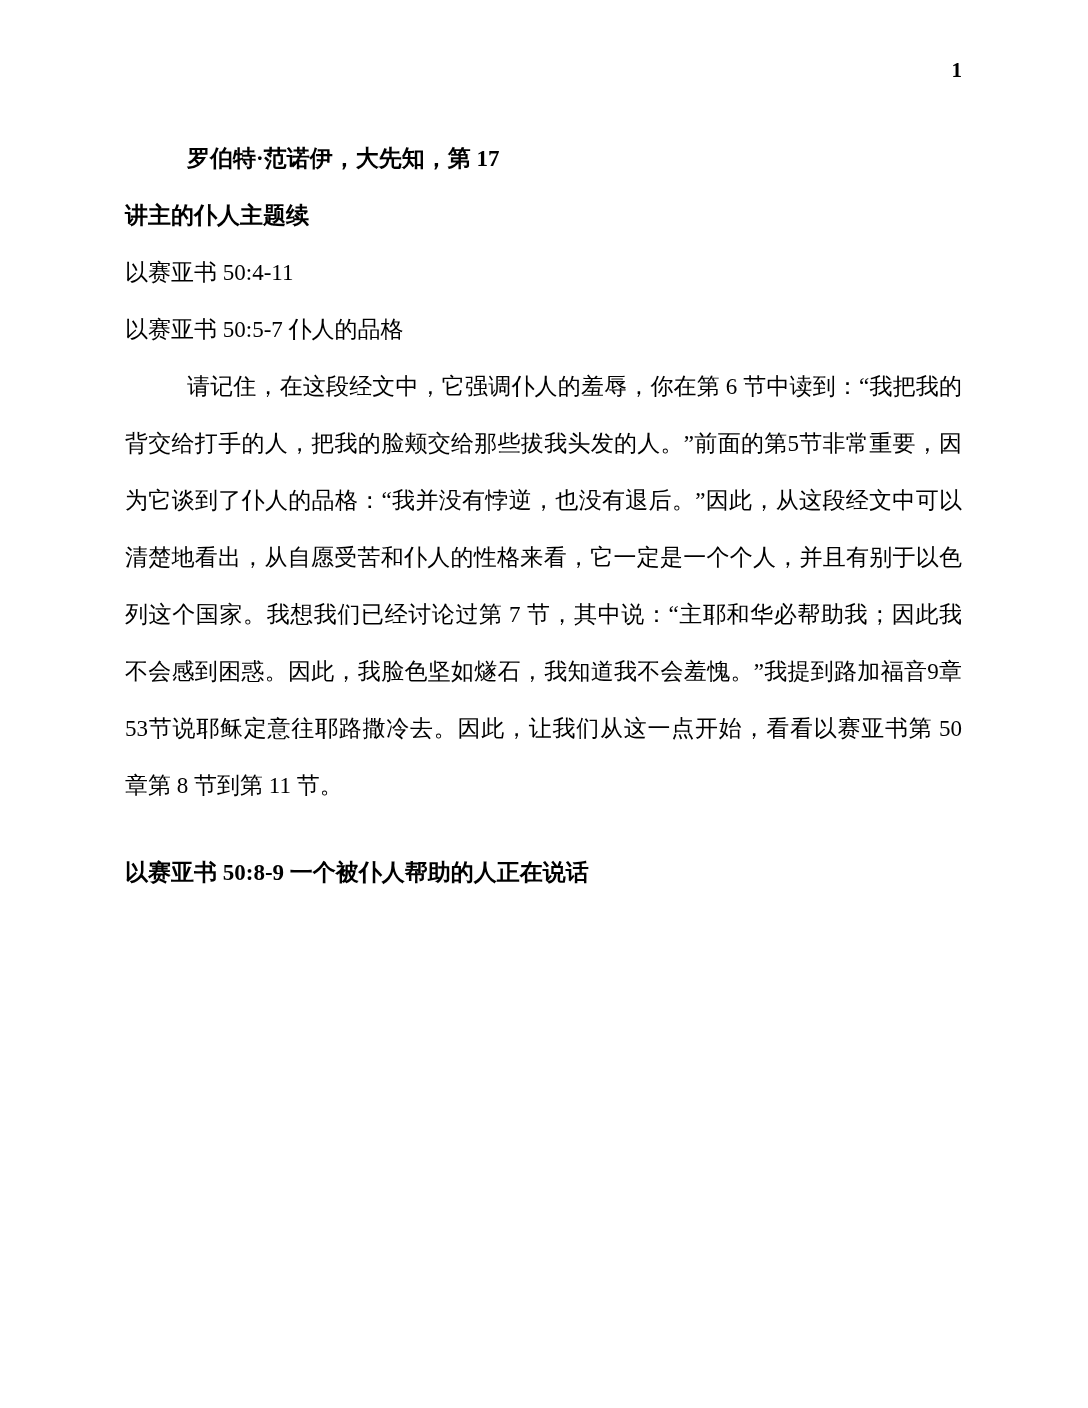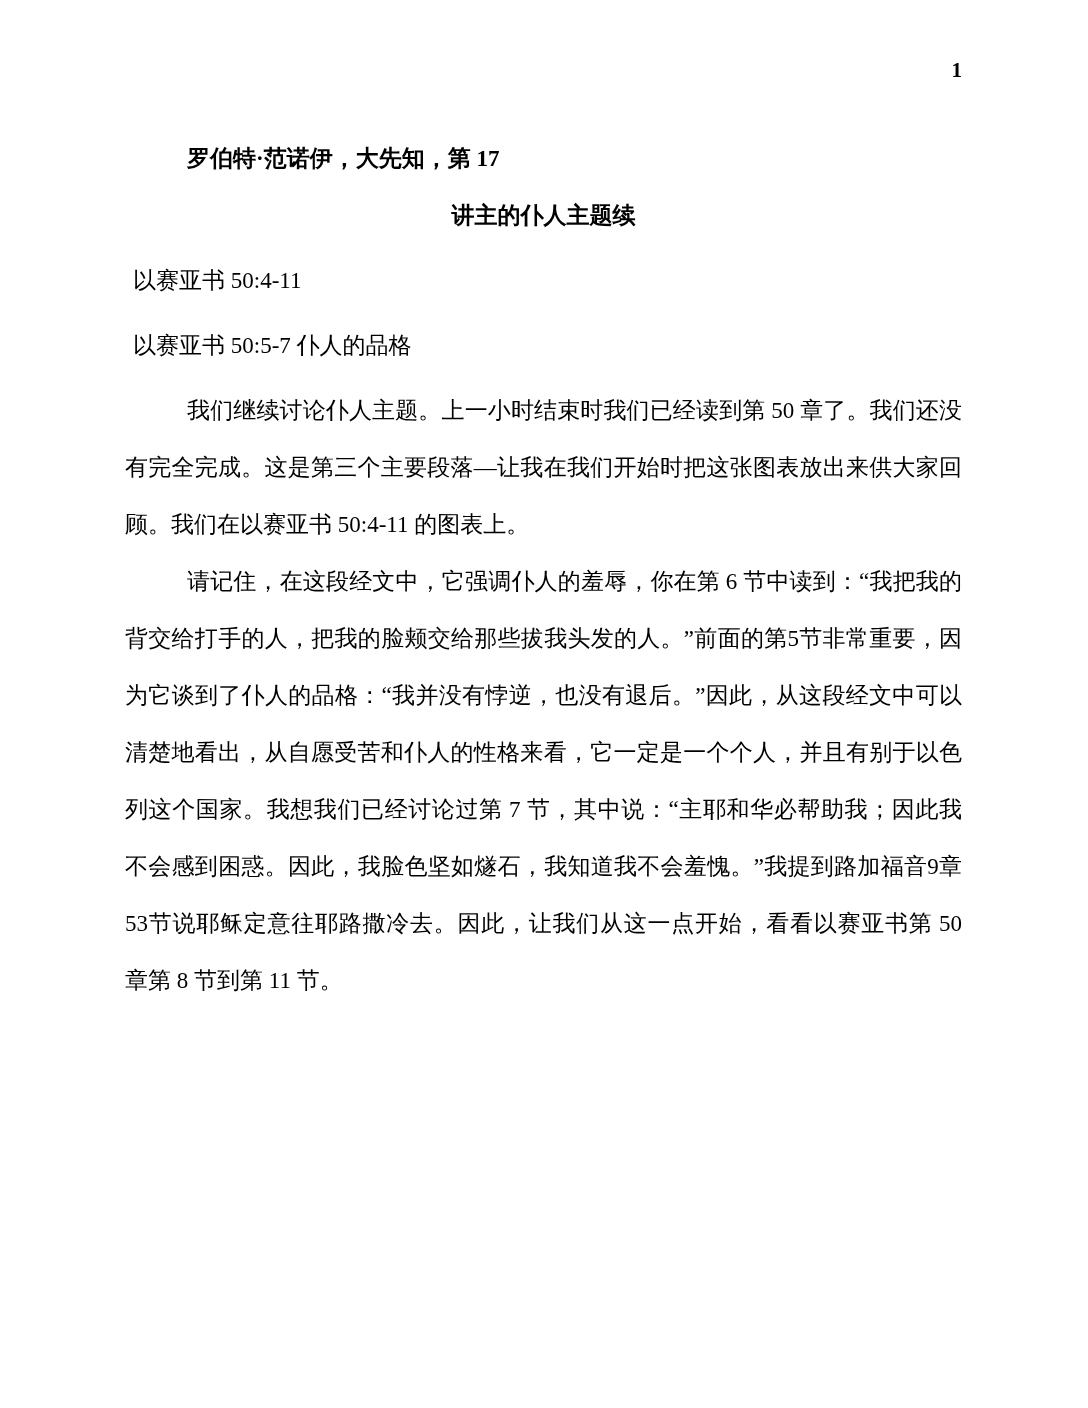--- a/index.html
+++ b/index.html
@@ -29,26 +29,25 @@
   .doc-title {
     font-weight: bold;
     text-indent: 62px;
     line-height: 57px;
     margin: 0;
   }
   .doc-subtitle {
     font-weight: bold;
     line-height: 57px;
     margin: 0;
-    text-align: center;
   }
   .ref-line {
     font-weight: normal;
     line-height: 57px;
-    margin: 8px;
+    margin: 0;
   }
   .body-para {
     text-align: justify;
     text-indent: 62px;
     line-height: 57px;
     margin: 0;
   }
   .section-heading-bold {
     font-weight: bold;
     line-height: 57px;
@@ -63,19 +62,19 @@
   <div class="page-number">1</div>
 
   <p class="doc-title">罗伯特·范诺伊，大先知，第 17</p>
 
   <p class="doc-subtitle">讲主的仆人主题续</p>
 
   <p class="ref-line">以赛亚书 50:4-11</p>
 
   <p class="ref-line">以赛亚书 50:5-7 仆人的品格</p>
 
-  <p class="body-para">我们继续讨论仆人主题。上一小时结束时我们已经读到第 50 章了。我们还没有完全完成。这是第三个主要段落—让我在我们开始时把这张图表放出来供大家回顾。我们在以赛亚书 50:4-11 的图表上。</p>
 
   <p class="body-para">请记住，在这段经文中，它强调仆人的羞辱，你在第 6 节中读到：“我把我的背交给打手的人，把我的脸颊交给那些拔我头发的人。”前面的第5节非常重要，因为它谈到了仆人的品格：“我并没有悖逆，也没有退后。”因此，从这段经文中可以清楚地看出，从自愿受苦和仆人的性格来看，它一定是一个个人，并且有别于以色列这个国家。我想我们已经讨论过第 7 节，其中说：“主耶和华必帮助我；因此我不会感到困惑。因此，我脸色坚如燧石，我知道我不会羞愧。”我提到路加福音9章53节说耶稣定意往耶路撒冷去。因此，让我们从这一点开始，看看以赛亚书第 50 章第 8 节到第 11 节。</p>
 
+  <p class="section-heading-bold">以赛亚书 50:8-9 一个被仆人帮助的人正在说话</p>
 
 
 </div>
 
 </body></html>

